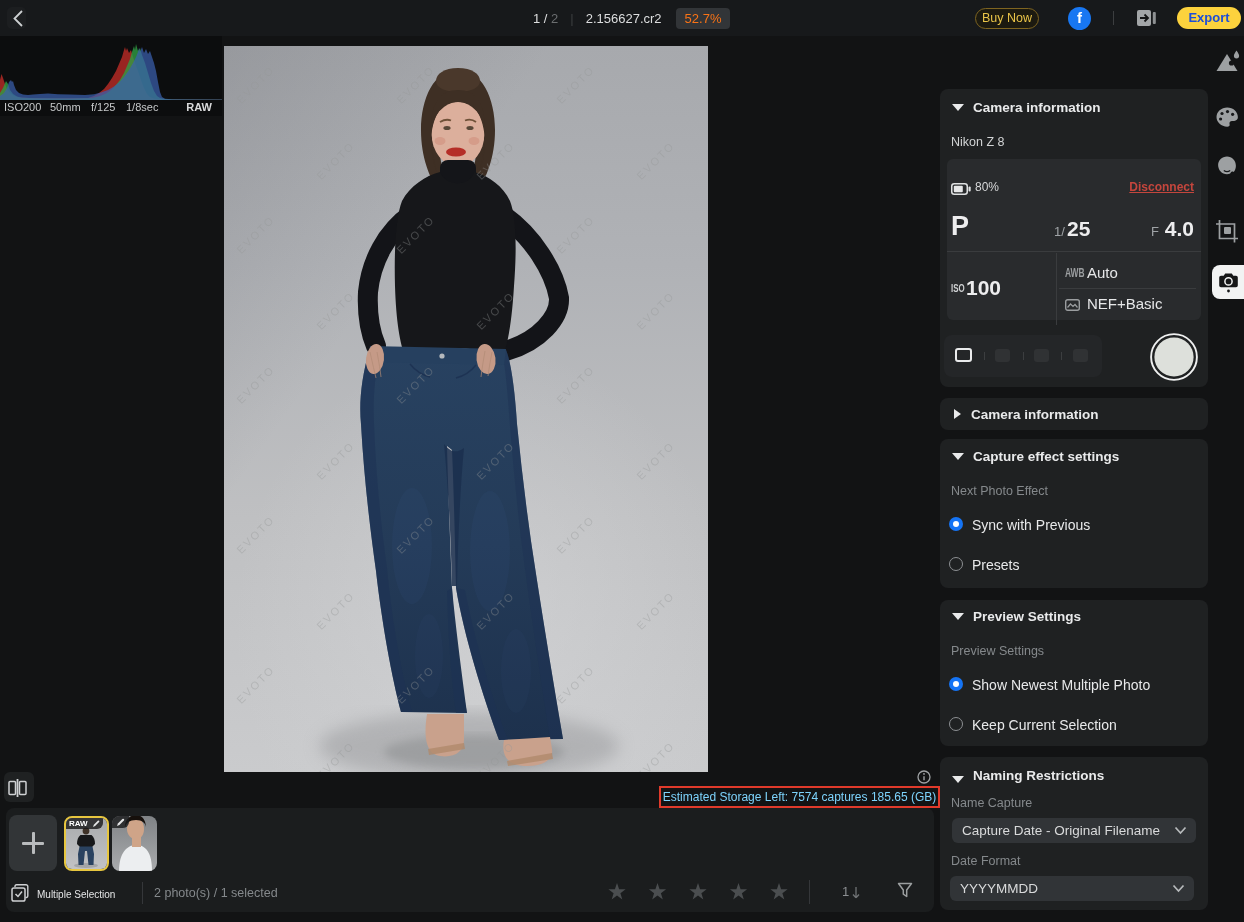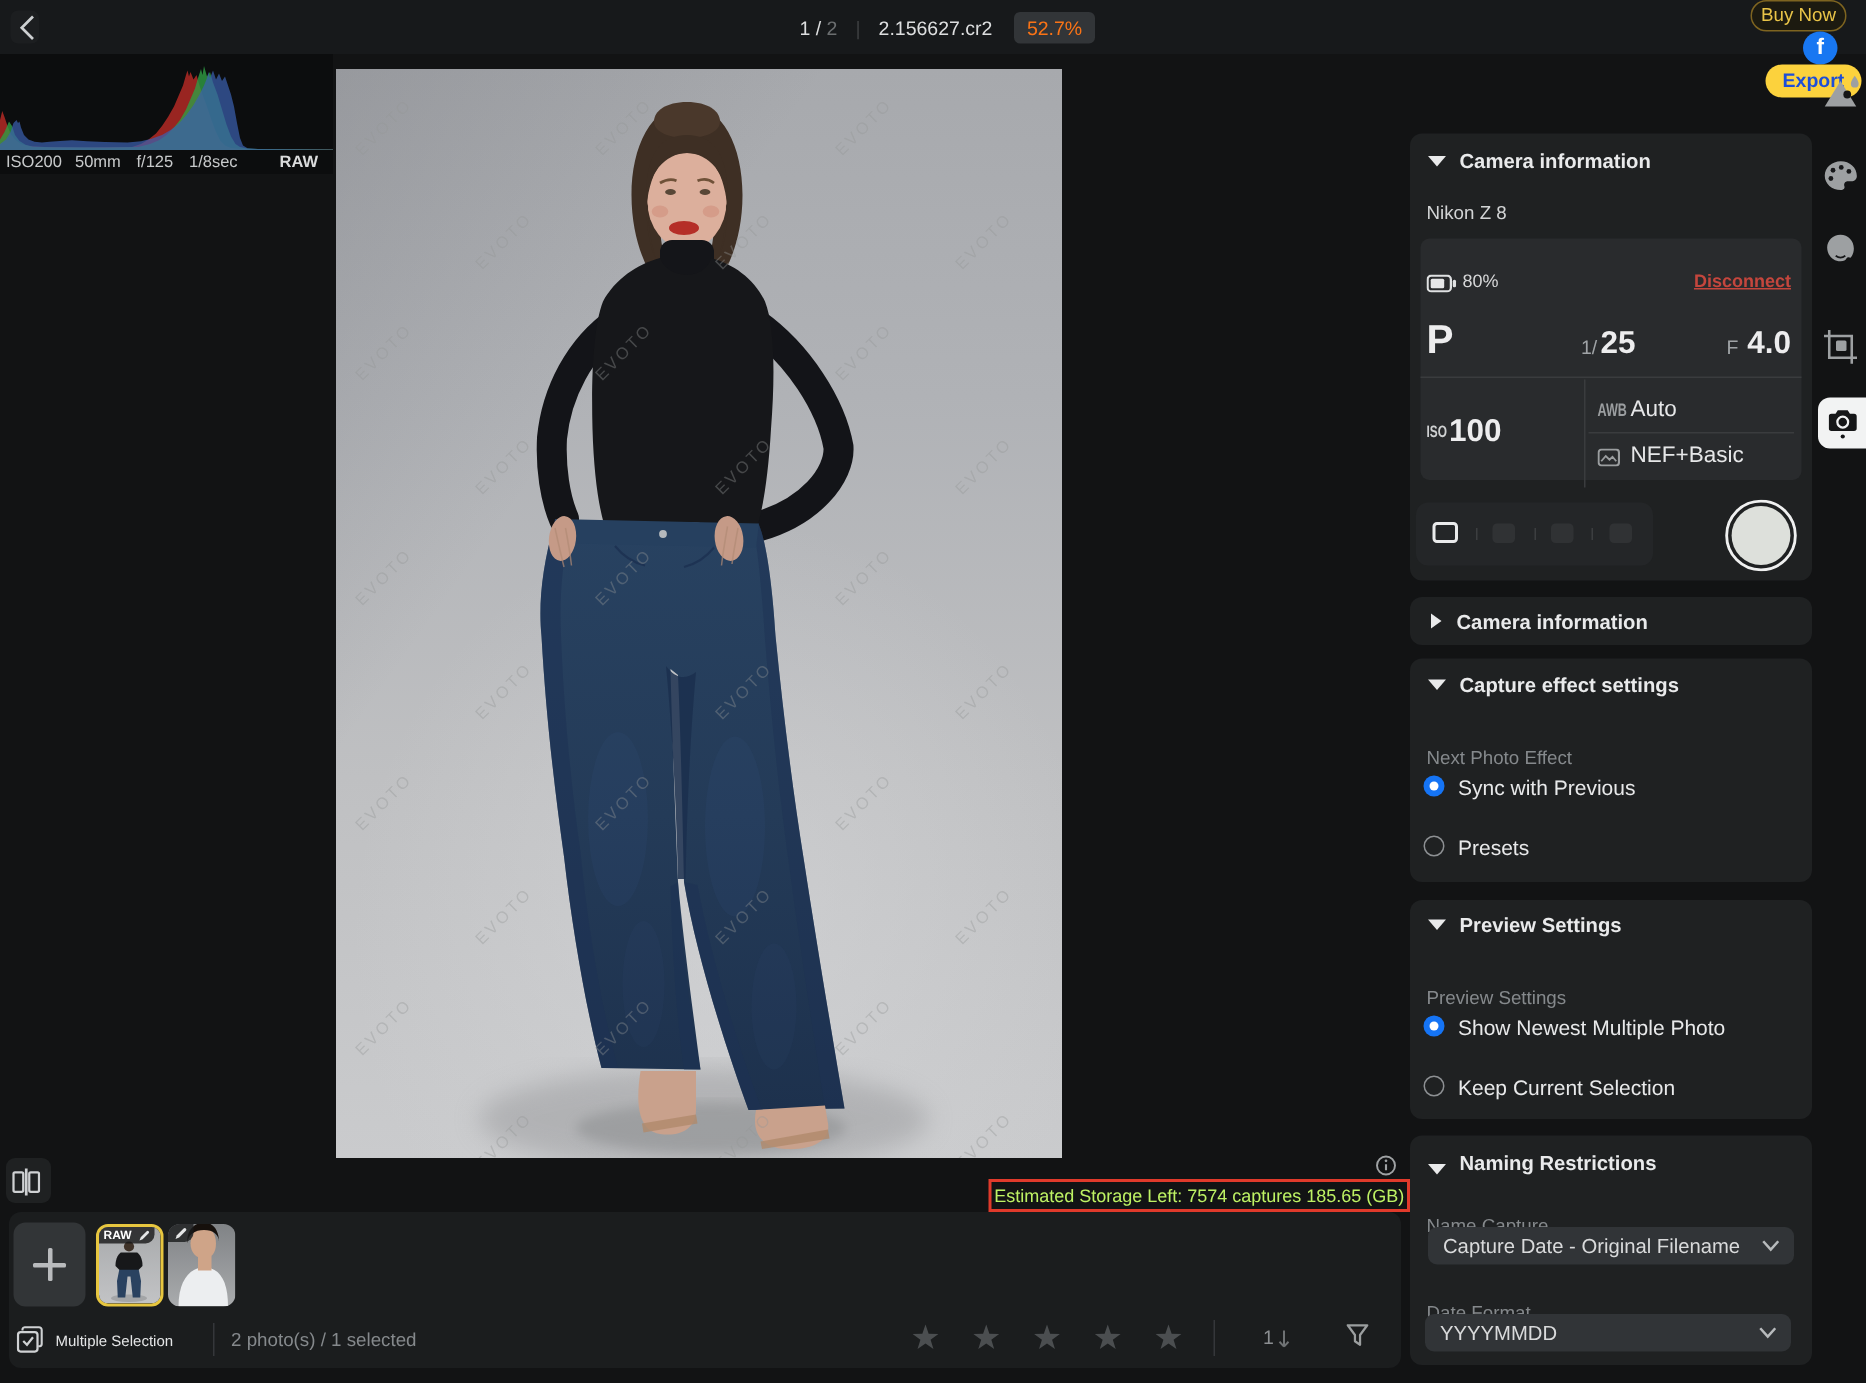--- a/index.html
+++ b/index.html
@@ -6,34 +6,34 @@
 html,body { width:1244px; height:922px; background:#121314; overflow:hidden;
   font-family:"Liberation Sans", sans-serif; }
 #app { position:relative; width:1244px; height:922px; background:#121314; }
 .abs { position:absolute; }
 
 #topbar { position:absolute; left:0; top:0; width:1244px; height:36px; background:#17191b; }
 #tcenter { position:absolute; left:533px; top:0; height:36px; display:flex; align-items:center;
   font-size:13px; color:#dddedf; }
 .chip { background:#323538; border-radius:4px; padding:3px 9px; margin-left:14px; color:#f97316; }
 .tdiv { color:#3c3e40; margin:0 12px; font-size:13px; }
-#tright { position:absolute; right:3px; top:0; height:36px; display:flex; align-items:center;flex-direction:column; }
+#tright { position:absolute; right:3px; top:0; height:36px; display:flex; align-items:center; }
 #buynow { height:21px; line-height:19px; width:64px; text-align:center; border:1px solid #7e6420; border-radius:11px;
   color:#e9c448; font-size:12.5px; background:#1c1a10; }
 #fb { width:23px; height:23px; border-radius:50%; background:#1877f2; color:#fff; font-size:15px;
   font-weight:bold; text-align:center; line-height:22px; margin-left:29px; }
 #export { height:22px; line-height:22px; width:64px; text-align:center; background:#fcd23d; border-radius:11px;
   color:#1d4ed8; font-size:13px; font-weight:bold; margin-left:20px; }
 
 .card { position:absolute; left:940px; width:268px; background:#1f2122; border-radius:8px; }
 .tri-down { width:0; height:0; border-left:6px solid transparent; border-right:6px solid transparent;
   border-top:7px solid #e9eaeb; margin-right:9px; }
 .tri-right { width:0; height:0; border-top:5.5px solid transparent; border-bottom:5.5px solid transparent;
   border-left:7px solid #e9eaeb; margin-right:10px; margin-left:2px; }
-.glabel { position:absolute; left:11px; font-size:12.5px; color:#85898c;margin-top:14px; }
+.glabel { position:absolute; left:11px; font-size:12.5px; color:#85898c; }
 .radio { position:absolute; left:949px; width:14px; height:14px; border-radius:50%; }
 .radio.on { background:#1574f5; }
 .radio.on:after { content:""; position:absolute; left:4px; top:4px; width:6px; height:6px;
   border-radius:50%; background:#fff; }
 .radio.off { border:1.5px solid #8d9093; }
 .rlabel { position:absolute; left:972px; font-size:14px; color:#e8e9ea; }
 .select { position:absolute; left:950px; width:244px; height:25px; background:#313437;
   border-radius:6px; color:#d9dadb; font-size:13.5px; line-height:25px; padding-left:10px; }
 .select svg { position:absolute; right:9px; top:8px; }
 
@@ -329,21 +329,21 @@
   <rect x="11.5" y="3.5" width="6.5" height="13" rx="1" fill="none" stroke="#cfd1d3" stroke-width="1.5"></rect>
   <line x1="9.5" y1="1" x2="9.5" y2="19" stroke="#cfd1d3" stroke-width="1.8"></line>
 </svg>
 
 <svg class="abs" style="left:917px;top:770px" width="14" height="14" viewBox="0 0 14 14">
   <circle cx="7" cy="7" r="6" fill="none" stroke="#9fa2a4" stroke-width="1.3"></circle>
   <line x1="7" y1="6.2" x2="7" y2="10.2" stroke="#9fa2a4" stroke-width="1.4"></line>
   <circle cx="7" cy="3.9" r="0.9" fill="#9fa2a4"></circle>
 </svg>
 
-<div class="abs" style="left:659px;top:786px;width:281px;height:22px;border:2px solid #e03a2b;display:flex;align-items:center;justify-content:center;font-size:12px;color:#bef264;">Estimated Storage Left: 7574 captures 185.65 (GB)</div>
+<div class="abs" style="left:659px;top:786px;width:281px;height:22px;border:2px solid #e03a2b;display:flex;align-items:center;justify-content:center;font-size:12px;color:#7dd3fc;">Estimated Storage Left: 7574 captures 185.65 (GB)</div>
 
 <div id="filmpanel">
   <div id="plusbtn">
     <div style="position:absolute;left:13px;top:26.5px;width:22px;height:3px;background:#b9bbbd;border-radius:1px"></div>
     <div style="position:absolute;left:22.5px;top:17px;width:3px;height:22px;background:#b9bbbd;border-radius:1px"></div>
   </div>
 
   <div class="thumb" style="left:58px;border:2px solid #e7c63f;">
     <svg width="41" height="51" viewBox="0 0 41 51">
       <defs>

